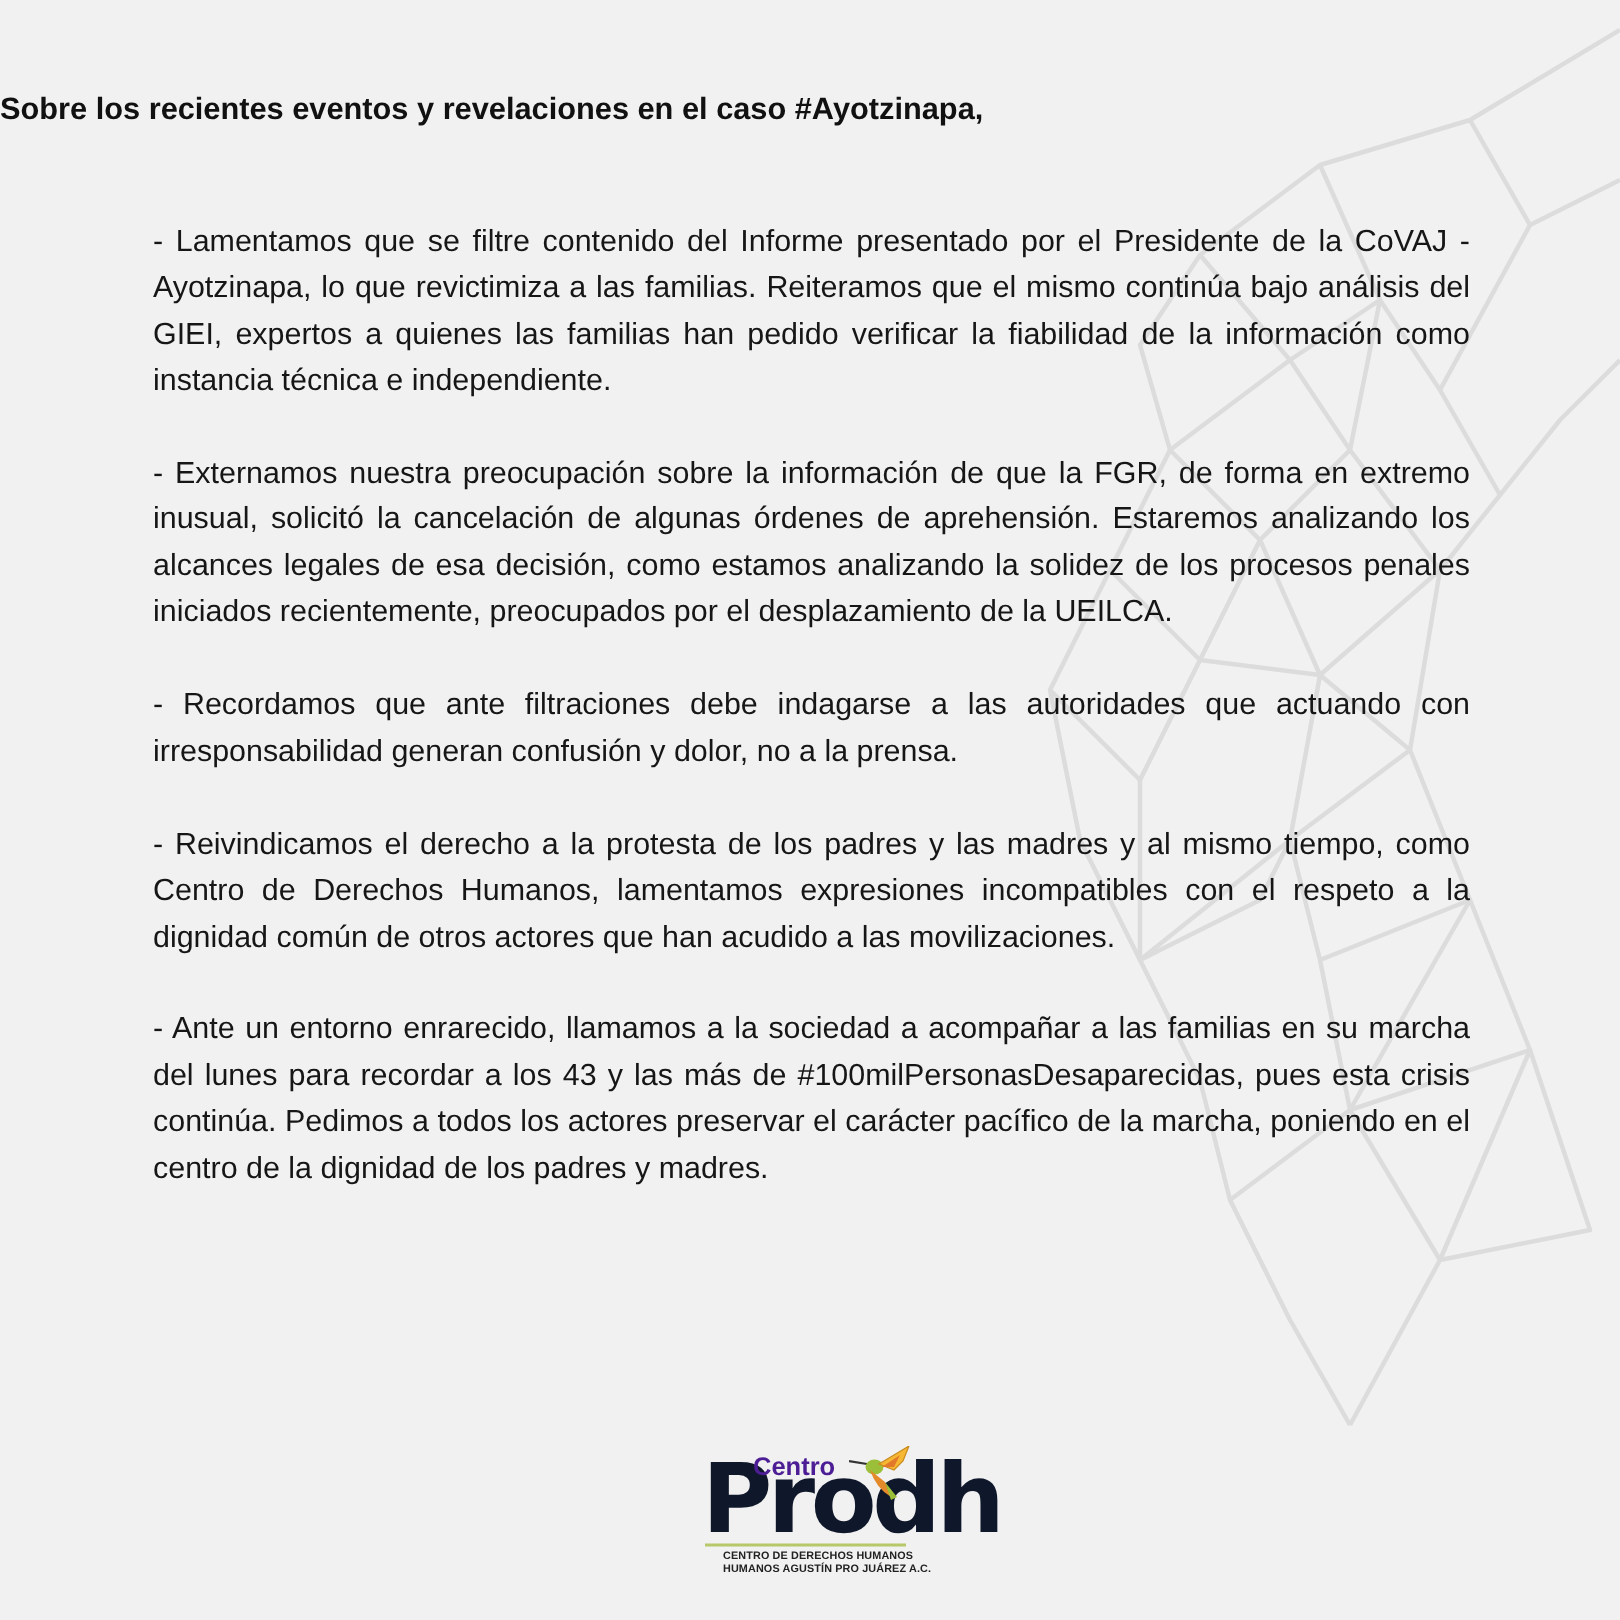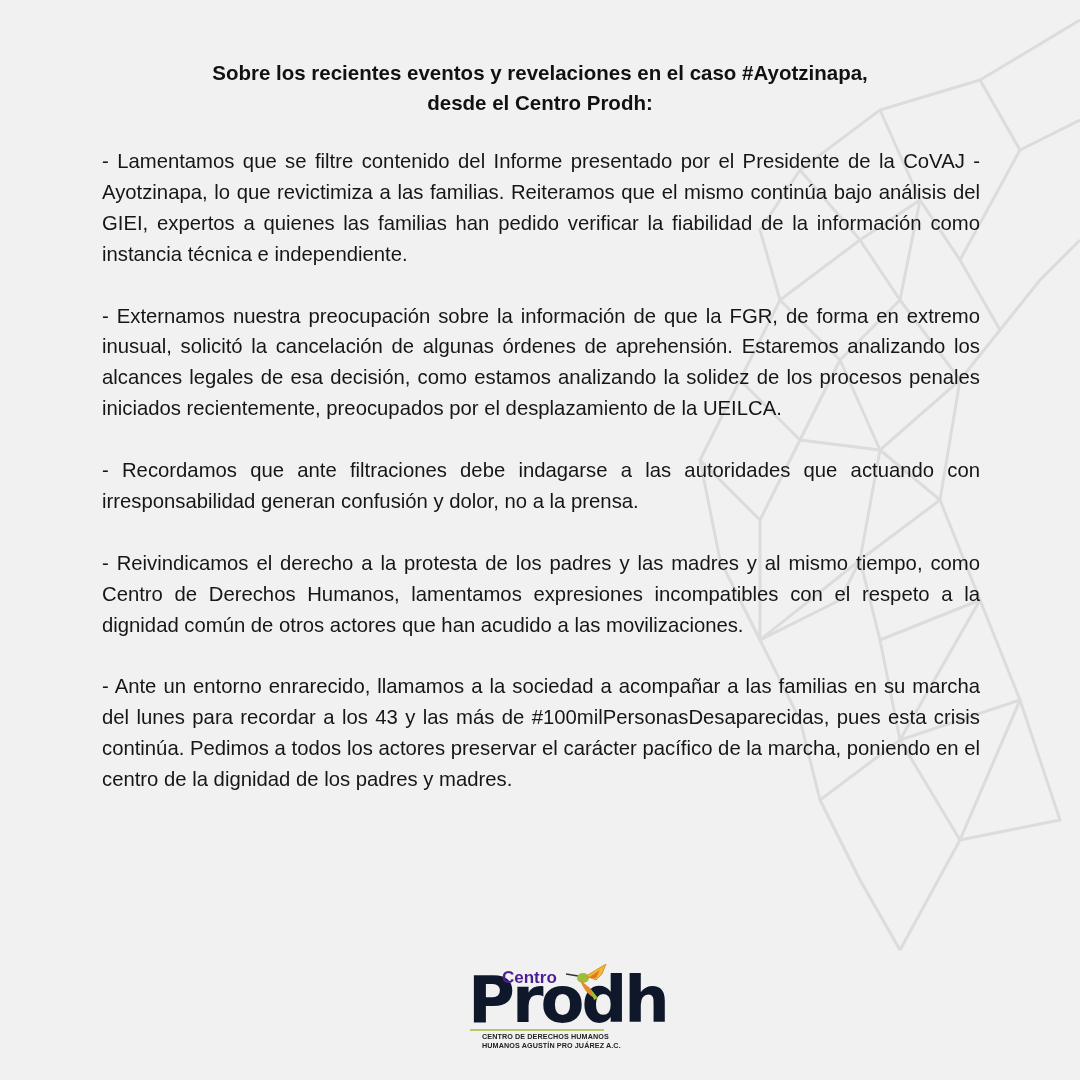--- a/index.html
+++ b/index.html
@@ -5,21 +5,21 @@
   html, body { margin:0; padding:0; }
   body {
     width:1080px; height:1080px; overflow:hidden; position:relative;
     background:#f1f1f1;
     font-family:"Liberation Sans", sans-serif;
     color:#161616;
   }
   .bg-art { position:absolute; inset:0; pointer-events:none; }
   .title {
     position:absolute; left:0; right:0; top:58px;
-    text-align:center; font-weight:bold; font-size:20.5px; line-height:30px;
+    text-align:left; font-weight:bold; font-size:20.5px; line-height:30px;
     color:#111;
   }
   .title div { display:block; }
   .body {
     position:absolute; left:102px; width:878px; top:146px;
     font-size:20.3px; line-height:30.9px; text-align:justify;
     text-align-last:left;
   }
   .para { margin:0 0 30.9px 0; }
   .logo {
@@ -57,21 +57,20 @@
     <polyline points="880,640 900,740 980,600 1020,700 900,740 820,800"></polyline>
     <polyline points="900,740 960,840 1020,700 1060,820 960,840 900,950"></polyline>
     <polyline points="760,520 760,640 840,600 860,560"></polyline>
     <polyline points="980,80 1020,150 1080,120"></polyline>
     <polyline points="1020,150 960,260"></polyline>
   </g>
 </svg>
 
 <div class="title">
   <div>Sobre los recientes eventos y revelaciones en el caso #Ayotzinapa,</div>
-  <div>desde el Centro Prodh:</div>
 </div>
 
 <div class="body">
   <p class="para">- Lamentamos que se filtre contenido del Informe presentado por el Presidente de la CoVAJ - Ayotzinapa, lo que revictimiza a las familias. Reiteramos que el mismo continúa bajo análisis del GIEI, expertos a quienes las familias han pedido verificar la fiabilidad de la información como instancia técnica e independiente.</p>
   <p class="para">- Externamos nuestra preocupación sobre la información de que la FGR, de forma en extremo inusual, solicitó la cancelación de algunas órdenes de aprehensión. Estaremos analizando los alcances legales de esa decisión, como estamos analizando la solidez de los procesos penales iniciados recientemente, preocupados por el desplazamiento de la UEILCA.</p>
   <p class="para">- Recordamos que ante filtraciones debe indagarse a las autoridades que actuando con irresponsabilidad generan confusión y dolor, no a la prensa.</p>
   <p class="para">- Reivindicamos el derecho a la protesta de los padres y las madres y al mismo tiempo, como Centro de Derechos Humanos, lamentamos expresiones incompatibles con el respeto a la dignidad común de otros actores que han acudido a las movilizaciones.</p>
   <p class="para">- Ante un entorno enrarecido, llamamos a la sociedad a acompañar a las familias en su marcha del lunes para recordar a los 43 y las más de #100milPersonasDesaparecidas, pues esta crisis continúa. Pedimos a todos los actores preservar el carácter pacífico de la marcha, poniendo en el centro de la dignidad de los padres y madres.</p>
 </div>
 

